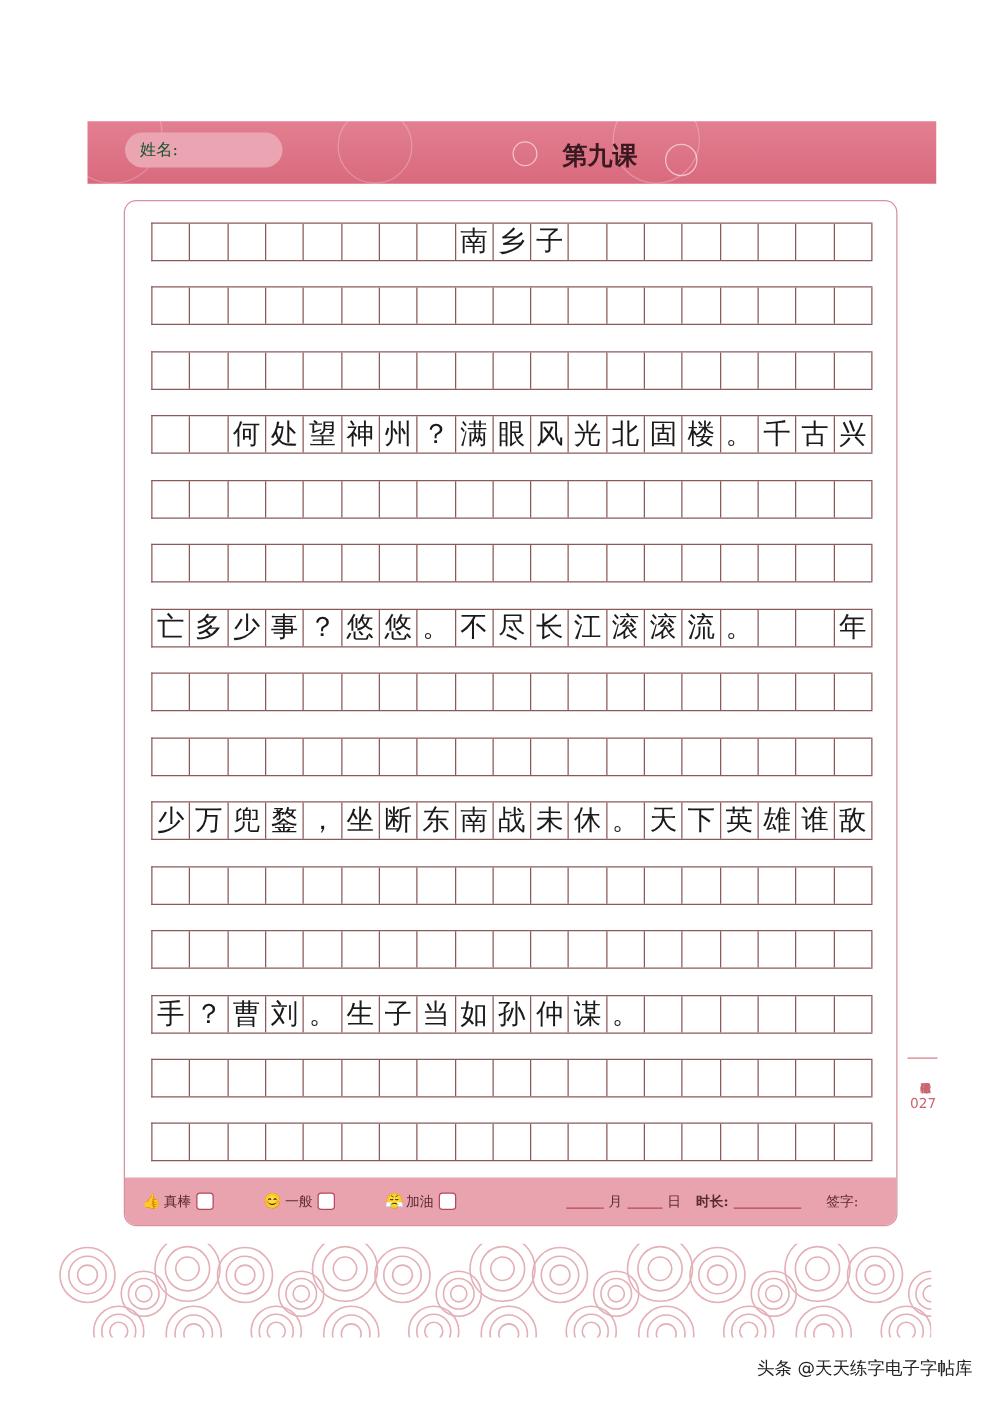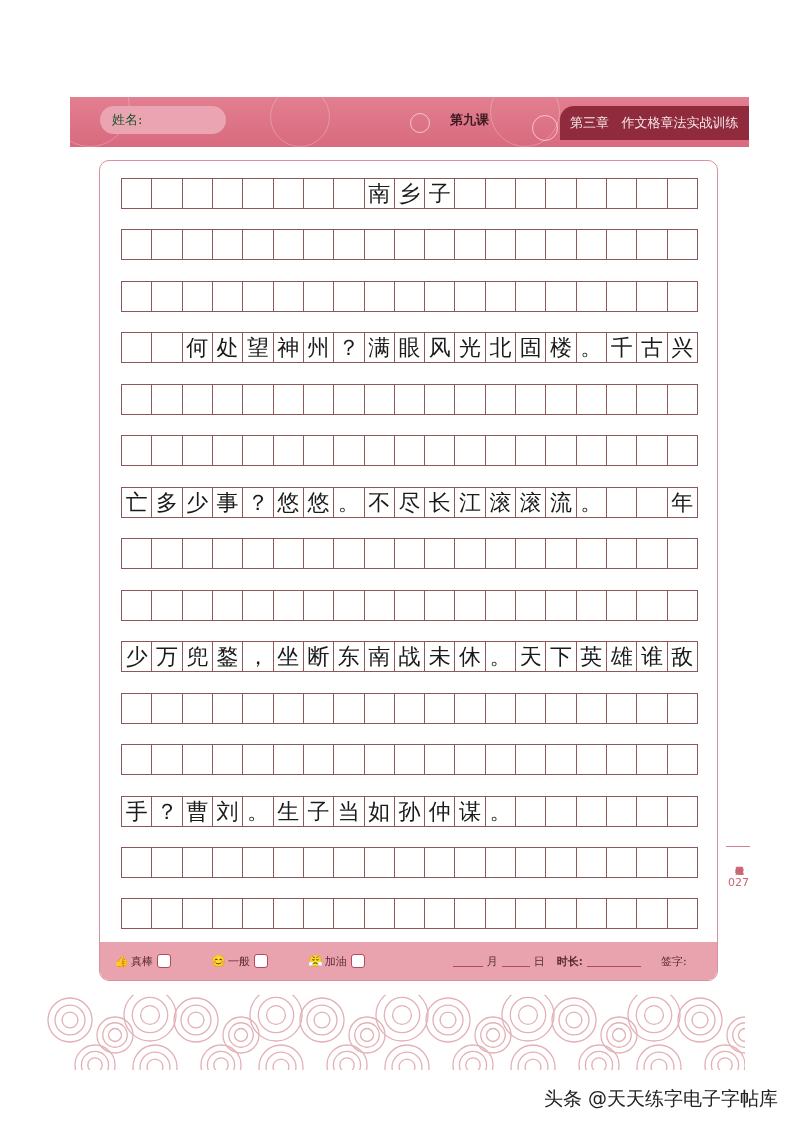--- a/index.html
+++ b/index.html
@@ -13,21 +13,21 @@
   .header-band .deco {
     position: absolute; border: 1px solid rgba(255,255,255,0.25); border-radius: 50%;
   }
   .name-pill {
     position: absolute; left: 30px; top: 9px; width: 126px; height: 28px;
     background: #eba4b1; border-radius: 14px;
     display: flex; align-items: center; padding-left: 12px;
     font-size: 13px; color: #14532d;
   }
   .lesson-title {
-    position: absolute; left: 380px; top: 14px; font-size: 13px; font-weight: bold; color: #3a1a20;
+    position: absolute; left: 380px; top: 14px; font-size: 20px; font-weight: bold; color: #3a1a20;
   }
   .chapter-tab {
     position: absolute; right: 0; top: 9px; width: 189px; height: 34px;
     background: #8f2b3d; border-radius: 14px 0 0 0;
     display: flex; align-items: center; padding-left: 10px;
     font-size: 13px; color: #f7e6e9; white-space: pre;
   }
   .swirl {
     position: absolute; border: 1.5px solid rgba(255,230,235,0.7); border-radius: 50%;
   }
@@ -66,39 +66,36 @@
   }
   .page-rule { position: absolute; left: 726px; top: 846px; width: 24px; height: 1px; background: #d77f8c; }
   .side-text {
     position: absolute; left: 733px; top: 860px; width: 12px; font-size: 8.5px; line-height: 10px;
     color: #c9656f; writing-mode: vertical-rl; letter-spacing: 0;
   }
 
   .clouds { position: absolute; left: 35px; top: 995px; width: 710px; height: 75px; overflow: hidden; }
   .watermark {
     position: absolute; right: 16px; top: 1086px; font-family: "DejaVu Sans", sans-serif;
-    font-size: 19px; color: #222;
+    font-size: 14px; color: #222;
   }
 </style>
 </head>
 <body>
 
 <div class="header-band">
   <div class="deco" style="left:-20px;top:-30px;width:80px;height:80px;"></div>
   <div class="deco" style="left:200px;top:-10px;width:60px;height:60px;"></div>
   <div class="deco" style="left:420px;top:-20px;width:70px;height:70px;"></div>
   <div class="name-pill">
     <span>姓名:</span>
   </div>
   <div class="swirl" style="left:340px;top:16px;width:20px;height:20px;"></div>
   <div class="lesson-title">第九课</div>
   <div class="swirl" style="left:462px;top:18px;width:26px;height:26px;"></div>
-  <div class="chapter-tab">
-    <span>第三章   作文格章法实战训练</span>
-  </div>
 </div>
 
 <div class="frame">
   <div id="grid">
       <div class="grid-row" style="top: 17px;">
         <div class="cell"></div>
         <div class="cell"></div>
         <div class="cell"></div>
         <div class="cell"></div>
         <div class="cell"></div>

